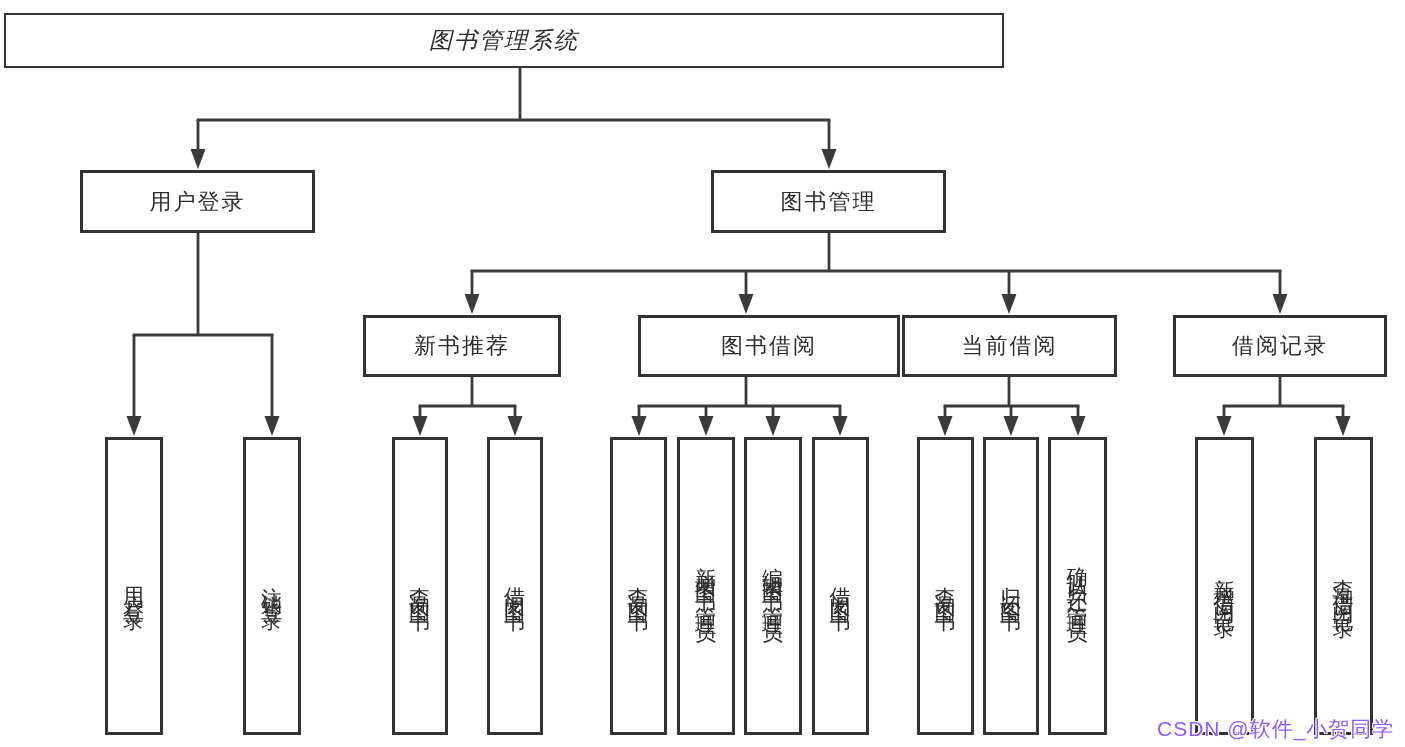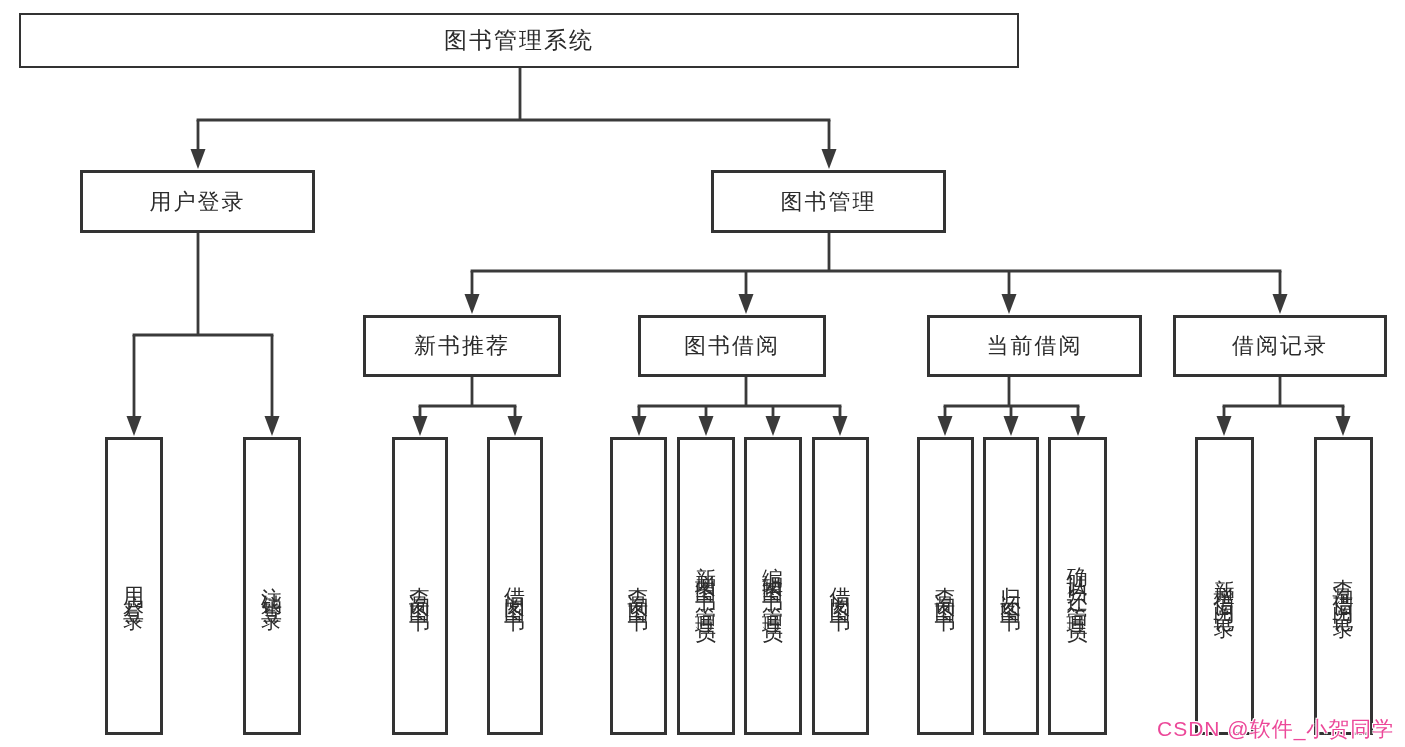--- a/index.html
+++ b/index.html
@@ -43,21 +43,21 @@
     letter-spacing: 8px;
     line-height: 1;
     white-space: nowrap;
   }
   .watermark {
     position: absolute;
     left: 1157px;
     top: 715px;
     font-size: 21px;
     letter-spacing: 1px;
-    color: #ec4899;
+    color: #8b5cf6;
     text-shadow: 1px 1px 0 #ffffff, -1px -1px 0 #ffffff, 1px -1px 0 #ffffff, -1px 1px 0 #ffffff;
     white-space: nowrap;
   }
 </style>
 </head>
 <body>
 
 <div class="canvas">
 
   <svg class="connectors" id="connectors" viewBox="0 0 1405 747" xmlns="http://www.w3.org/2000/svg">
@@ -108,38 +108,38 @@
       <line x1="1078" y1="406" x2="1078" y2="426" stroke="#3a3a3a" stroke-width="2.8"></line>
       <polygon points="1070.5,416 1085.5,416 1078,436" fill="#3a3a3a"></polygon>
       <line x1="1280" y1="377" x2="1280" y2="406" stroke="#3a3a3a" stroke-width="2.8"></line>
       <line x1="1222.6" y1="406" x2="1344.4" y2="406" stroke="#3a3a3a" stroke-width="2.8"></line>
       <line x1="1224" y1="406" x2="1224" y2="426" stroke="#3a3a3a" stroke-width="2.8"></line>
       <polygon points="1216.5,416 1231.5,416 1224,436" fill="#3a3a3a"></polygon>
       <line x1="1343" y1="406" x2="1343" y2="426" stroke="#3a3a3a" stroke-width="2.8"></line>
       <polygon points="1335.5,416 1350.5,416 1343,436" fill="#3a3a3a"></polygon>
     </svg>
 
-  <div class="box root" style="left:19px; top:13px; width:1000px; height:55px;">
+  <div class="box root" style="left:4px; top:13px; width:1000px; height:55px;font-style:italic;">
     <span>图书管理系统</span>
   </div>
 
   <div class="box" style="left:80px; top:170px; width:235px; height:63px;">
     <span>用户登录</span>
   </div>
   <div class="box" style="left:711px; top:170px; width:235px; height:63px;text-align:right;">
     <span>图书管理</span>
   </div>
 
   <div class="box" style="left:363px; top:315px; width:198px; height:62px;">
     <span>新书推荐</span>
   </div>
-  <div class="box" style="left:638px; top:315px; width:188px; height:62px;">
+  <div class="box" style="left:638px; top:315px; width:262px; height:62px;">
     <span>图书借阅</span>
   </div>
-  <div class="box" style="left:902px; top:315px; width:215px; height:62px;margin-left:25px;">
+  <div class="box" style="left:902px; top:315px; width:215px; height:62px;">
     <span>当前借阅</span>
   </div>
   <div class="box" style="left:1173px; top:315px; width:214px; height:62px;">
     <span>借阅记录</span>
   </div>
 
   <div class="box leaf" style="left:105px; top:437px; width:58px; height:298px;">
     <span class="vtext">用户登录</span>
   </div>
   <div class="box leaf" style="left:243px; top:437px; width:58px; height:298px;">

